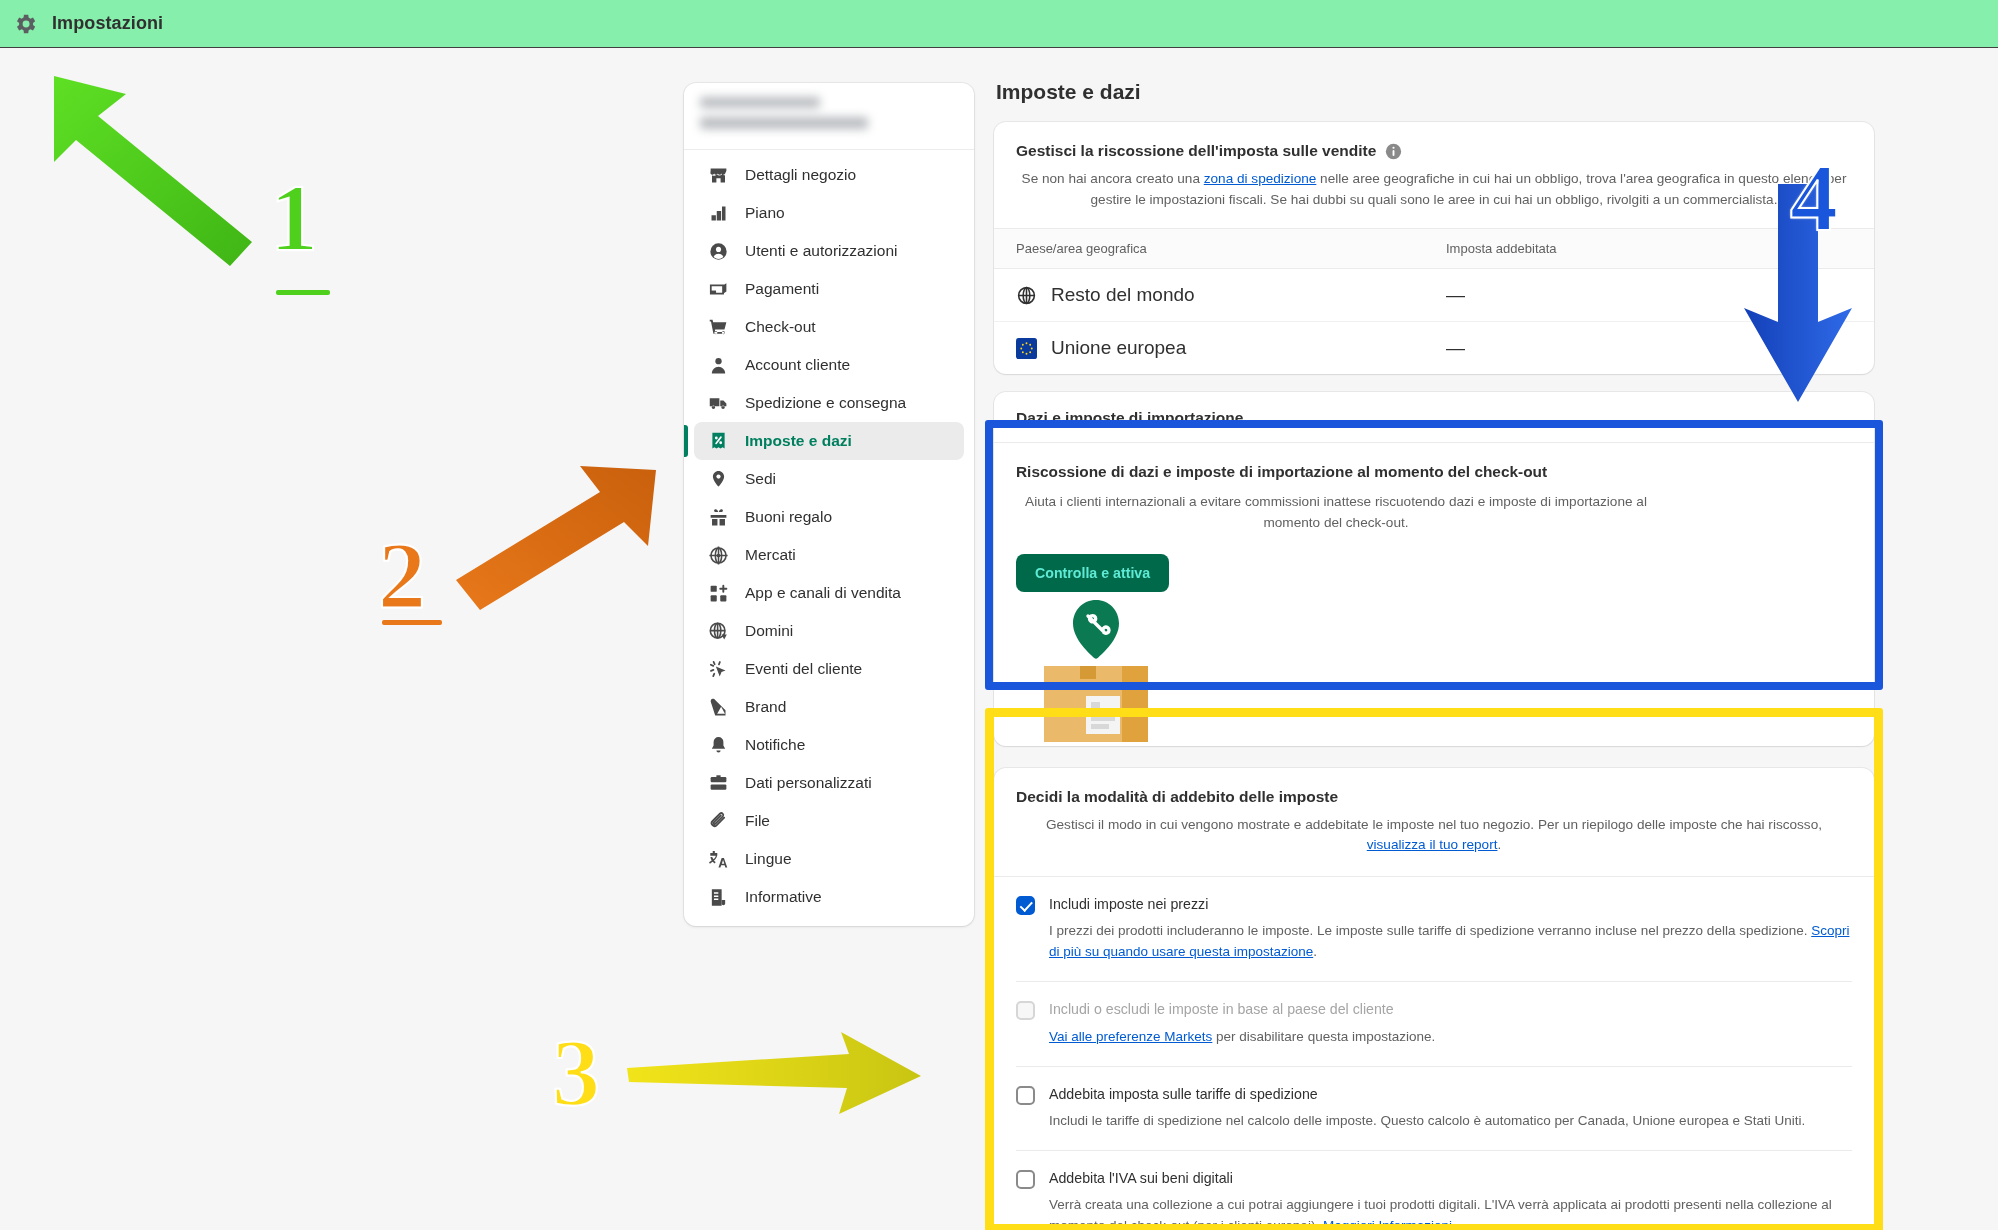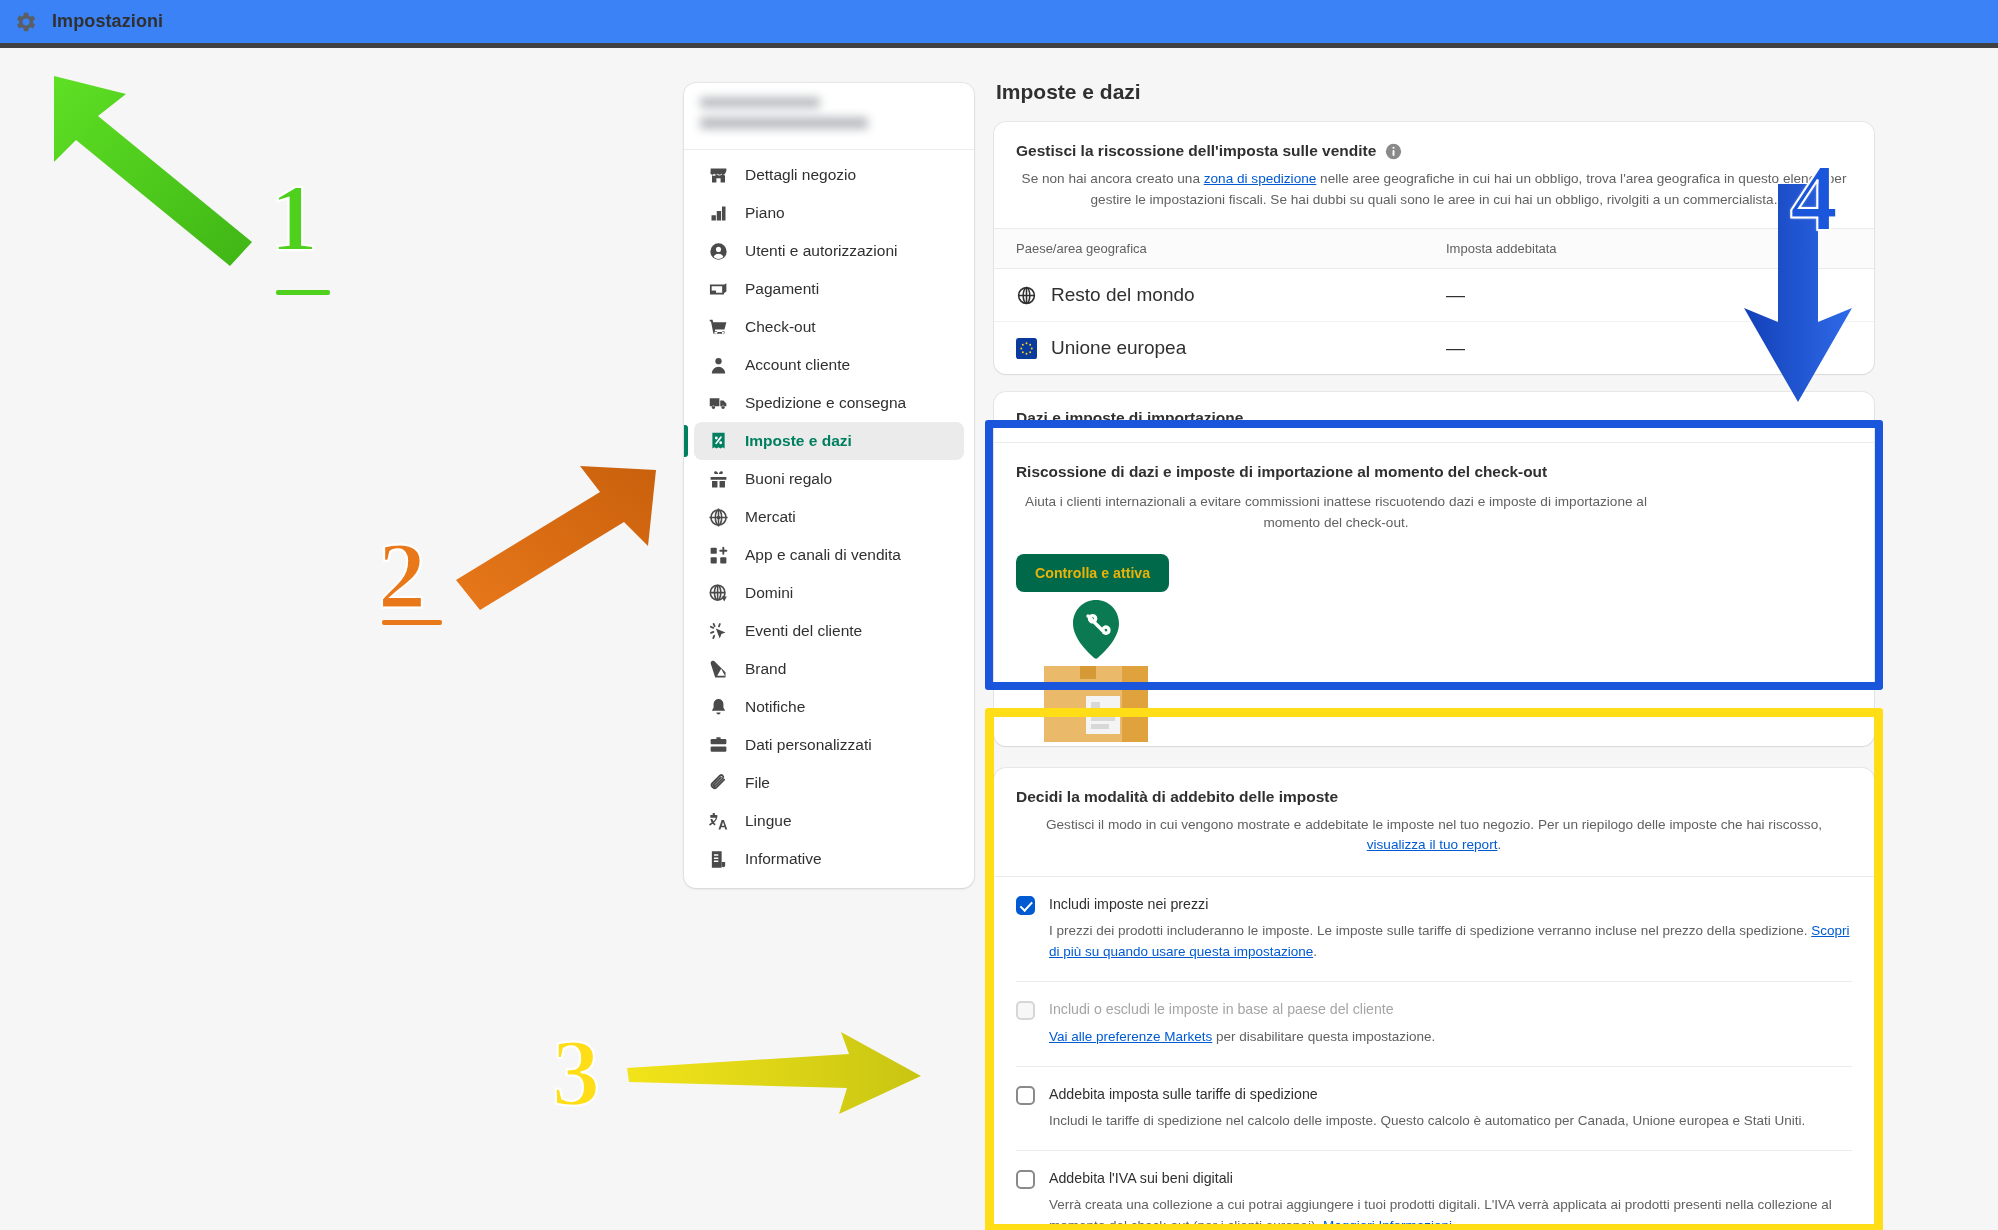--- a/index.html
+++ b/index.html
@@ -8,21 +8,21 @@
     width: 1998px; height: 1230px;
     background: #f6f6f7;
     font-family: "Liberation Sans", sans-serif;
     overflow: hidden;
   }
   #root { position: relative; width: 1998px; height: 1230px; }
 
   
   .topbar {
     position: absolute; top: 0; left: 0; width: 1998px; height: 48px;
-    background: #3b82f6; border-bottom: 5px solid #404040;
+    background: #86efac; border-bottom: 1px solid #404040;
     display: flex; align-items: center; padding-left: 8px;
   }
   .topbar .gear { width: 26px; height: 26px; margin: 0 14px 0 4px; display:block; }
   .topbar .title { font-size: 18px; font-weight: 700; color: #303030; letter-spacing: .1px; }
 
   
   .sidebar {
     position: absolute; left: 684px; top: 83px; width: 290px;
     background: #ffffff; border-radius: 12px;
     box-shadow: 0 0 0 1px rgba(0,0,0,.05), 0 1px 3px rgba(0,0,0,.10);
@@ -93,21 +93,21 @@
     border: 9px solid #ffde17; border-radius: 3px; pointer-events: none; z-index: 6;
   }
 
   
   .duty-body { display: flex; padding: 20px 22px 0 22px; flex-direction: column; }
   .duty-left { flex: 1; }
   .duty-h { font-size: 15.4px; font-weight: 700; color: #303030; }
   .duty-p { font-size: 13.6px; color: #616161; line-height: 1.52; margin-top: 11px; max-width: 640px; text-align: center; }
   .btn-green {
     display: inline-block; margin-top: 20px;
-    background: #00694a; color: #eab308; border: none; border-radius: 8px;
+    background: #00694a; color: #5eead4; border: none; border-radius: 8px;
     padding: 11px 19px; font-size: 14.2px; font-weight: 600;
     font-family: "Liberation Sans", sans-serif; cursor: pointer;
   }
   .duty-art { width: 150px; position: relative; margin-left: 10px; }
   .fee-note { font-size: 13.4px; color: #616161; padding: 16px 22px 20px 22px; }
 
   
   .cb-row { display: flex; padding: 18px 22px 18px 22px; }
   .cb {
     width: 19px; height: 19px; flex: 0 0 19px; margin-right: 14px; margin-top: 1px;
@@ -208,20 +208,27 @@
           <span class="lbl">Spedizione e consegna</span>
         </div>
         <div class="navitem active">
           <svg class="ico" viewBox="0 0 24 24">
             <path fill="#008060" d="M5 2h14v18l-2.3-1.4L14.3 20 12 18.6 9.7 20l-2.4-1.4L5 20Z"></path>
             <path stroke="#fff" stroke-width="1.9" stroke-linecap="round" d="M9.2 14.2 14.8 7"></path>
             <circle cx="9.5" cy="8" r="1.6" fill="#fff"></circle>
             <circle cx="14.5" cy="13.4" r="1.6" fill="#fff"></circle>
           </svg>
           <span class="lbl">Imposte e dazi</span>
+        </div>
+        <div class="navitem">
+          <svg class="ico" viewBox="0 0 24 24">
+            <path fill="#4a4a4a" d="M12 2.2c3.6 0 6.4 2.9 6.4 6.5 0 4.6-5 10.1-6 11.1a.6.6 0 0 1-.8 0c-1-1-6-6.5-6-11.1 0-3.6 2.8-6.5 6.4-6.5Z"></path>
+            <circle cx="12" cy="8.6" r="2.4" fill="#fff"></circle>
+          </svg>
+          <span class="lbl">Sedi</span>
         </div>
         <div class="navitem">
           <svg class="ico" viewBox="0 0 24 24">
             <path fill="#4a4a4a" d="M3 9h18v3.4H3Zm1.6 4.8h6.2V21H4.6Zm8.6 0h6.2V21h-6.2ZM8.6 2.6c1.6 0 2.6 1.6 3.1 3.2H9.1C7.8 5.8 7 5.1 7 4.2s.7-1.6 1.6-1.6Zm6.8 0c1 0 1.6.7 1.6 1.6s-.8 1.6-2 1.6h-2.7c.5-1.6 1.5-3.2 3.1-3.2Z"></path>
           </svg>
           <span class="lbl">Buoni regalo</span>
         </div>
         <div class="navitem">
           <svg class="ico" viewBox="0 0 24 24">
             <circle cx="12" cy="12" r="8.6" fill="none" stroke="#4a4a4a" stroke-width="1.8"></circle>

